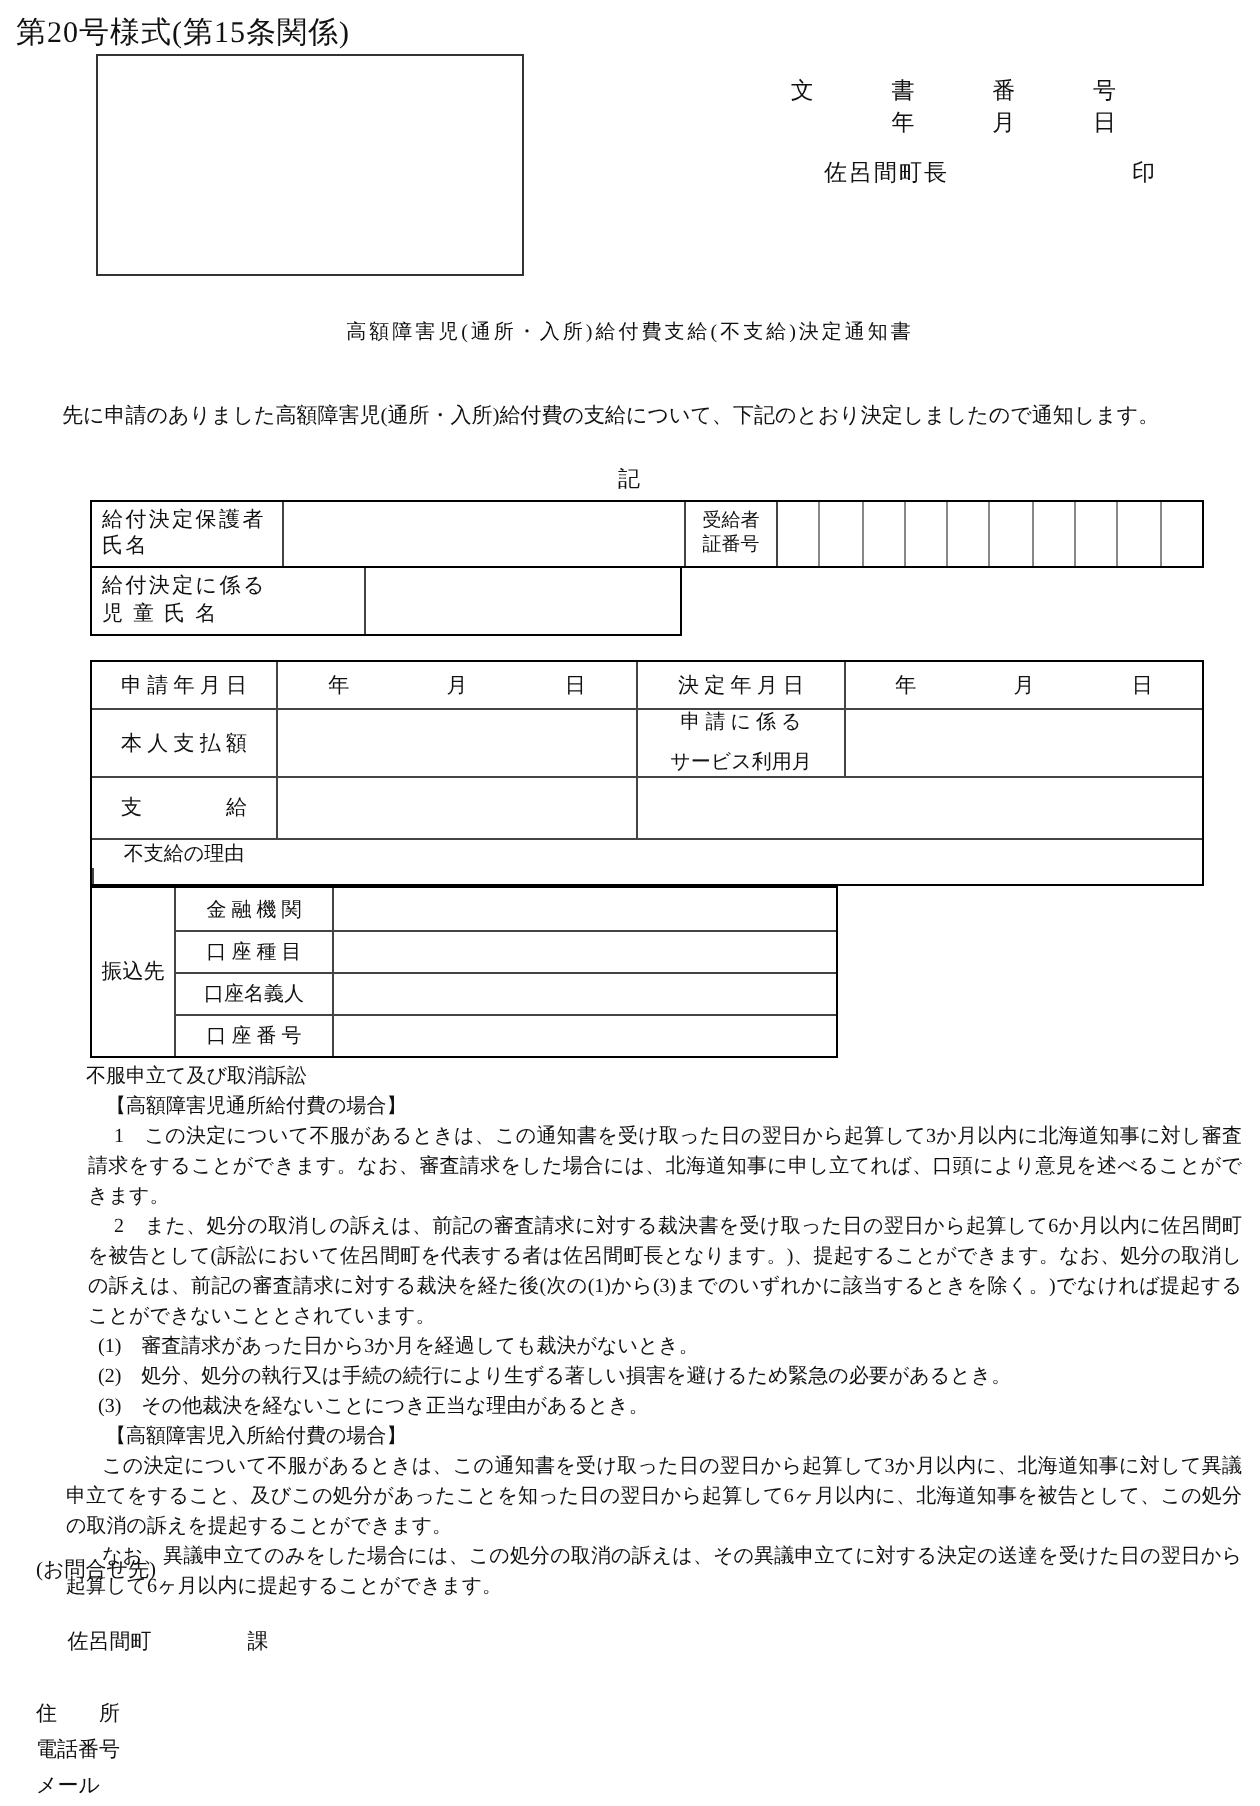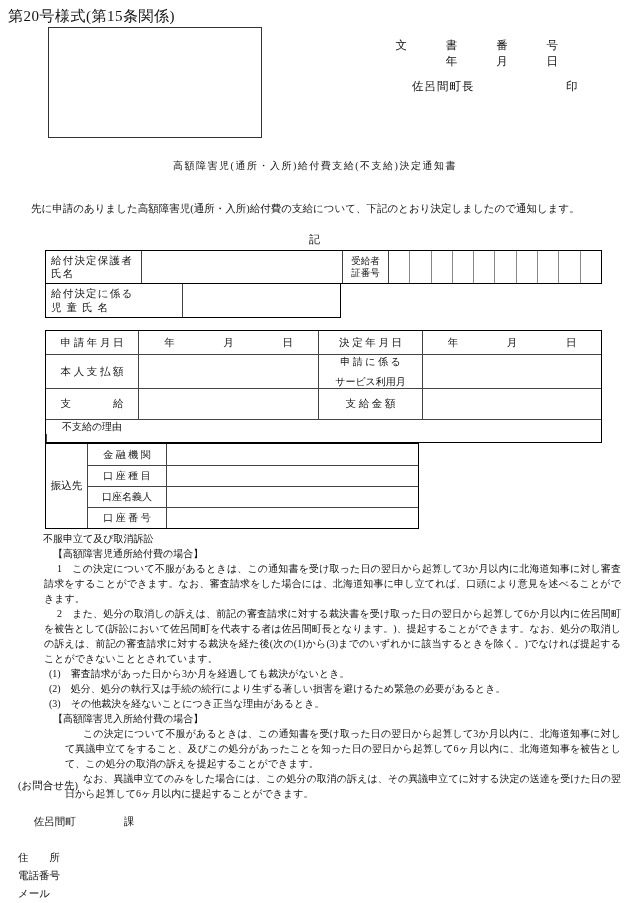--- a/index.html
+++ b/index.html
@@ -53,21 +53,21 @@
   .t3-row { display:flex; height:21px; border-top:1px solid #444; }
   .t3-row:first-child { border-top:none; }
   .t3-lab { width:79px; border-right:1px solid #444; display:flex; align-items:center; justify-content:center; font-size:10px; }
   .t3-val { flex:1; }
   
   .appeal { position:absolute; left:33px; top:531px; width:588px; font-size:10px; line-height:15px; text-align:justify; }
   .ap-title { margin-left:10px; }
   .ap-heading { margin-left:20px; }
   .ap-item { margin-left:11px; text-indent:13px; }
   .ap-sub { margin-left:16px; }
-  .ap-para { text-indent:18px;margin-left:32px; }
+  .ap-para { text-indent:18px; }
   
   .contact { position:absolute; left:18px; top:777px; font-size:10.5px; line-height:18px; }
   .contact .row { white-space:pre; }
   .sec-label { margin-left:48px; }
 </style>
 </head>
 <body>
 
 <div class="page">
 
@@ -125,21 +125,20 @@
       <div class="cell c2"></div>
       <div class="cell cntr c3 two-line">
         <span>申 請 に 係 る</span>
         <span>サービス利用月</span>
       </div>
       <div class="cell c4"></div>
     </div>
     <div class="t2row r3">
       <div class="cell cntr c1">支　　　　給</div>
       <div class="cell c2"></div>
-      <div class="cell cntr c3" style="font-size:10.5px">支 給 金 額</div>
       <div class="cell c4"></div>
     </div>
     <div class="t2row r4">
       <div class="cell cntr c1" style="font-size:10px">不支給の理由</div>
       <div class="cell wide"></div>
     </div>
   </div>
 
   <div class="t3">
     <div class="t3-side">振込先</div>

